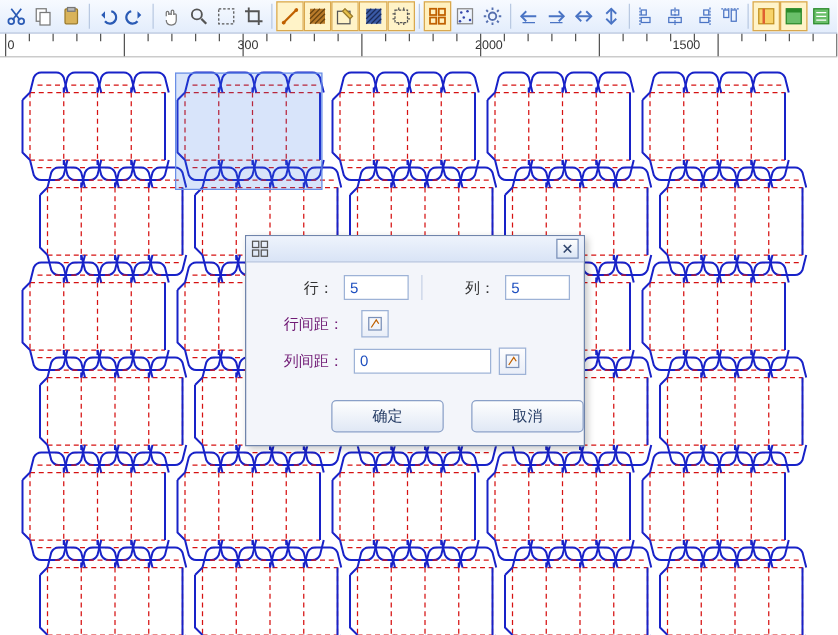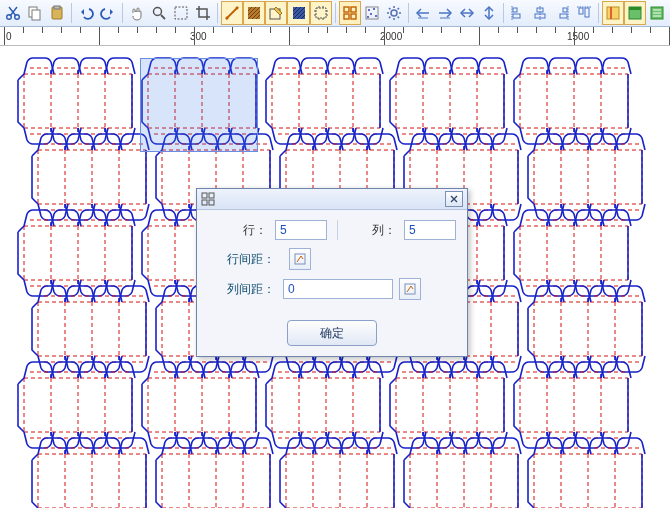--- a/index.html
+++ b/index.html
@@ -16,25 +16,25 @@
 .canvas{position:absolute;inset:0;background:#fff}
 .sel-rect{position:absolute;background:rgba(60,120,230,0.20);border:1px solid #6a8ee6}
 .dialog{position:absolute;left:196px;top:142px;width:270px;background:#f3f5fa;border:1px solid #6f84ab;box-shadow:2px 2px 6px rgba(0,0,0,.25);font-size:12px}
 .dlg-title{height:20px;background:linear-gradient(#eef3fc,#d9e4f6);border-bottom:1px solid #b5c4de;display:flex;align-items:center;justify-content:space-between;padding:0 4px}
 .dlg-title .grid-ico{width:14px;height:14px}
 .dlg-close{width:16px;height:14px;border:1px solid #7a90b8;background:linear-gradient(#fefefe,#dce6f5);display:flex;align-items:center;justify-content:center;cursor:pointer;font-size:10px;color:#33486f}
 .dlg-body{padding:10px 10px 6px}
 .row{display:flex;align-items:center;margin-bottom:8px}
 .cell{display:flex;align-items:center}
 .lbl1{width:60px;text-align:right;color:#333;padding-right:8px}
-.lbl2{width:68px;text-align:right;color:#0c4a6e;padding-right:8px}
+.lbl2{width:68px;text-align:right;color:#701a75;padding-right:8px}
 .inp-s{width:42px;height:18px;border:1px solid #9db2d6;background:#fff;padding:0 4px;color:#1e4fbf;font-size:12px}
 .inp-m{width:100px;height:18px;border:1px solid #9db2d6;background:#fff;padding:0 4px;color:#1e4fbf;font-size:12px}
 .pickbtn{width:20px;height:20px;border:1px solid #9db2d6;background:linear-gradient(#fdfdfe,#e9eef8);margin-left:6px;display:flex;align-items:center;justify-content:center;cursor:pointer}
-.dlg-btns{display:flex;gap:22px;justify-content:center;padding:6px 0 10px}
+.dlg-btns{display:flex;gap:22px;justify-content:flex-end;padding:6px 0 10px}
 .dbtn{width:88px;height:24px;border:1px solid #8aa0c8;border-radius:4px;background:linear-gradient(#fefefe,#e0e8f5);cursor:pointer;display:flex;align-items:center;justify-content:center;color:#233a63}
 .vline{width:1px;background:#c7d2e6;align-self:stretch;margin:0 10px}
 svg.ico{width:16px;height:16px}
 </style>
 </head>
 <body>
 
 <div class="toolbar">
   <div class="tbtn">
       <svg class="ico" viewBox="0 0 16 16">
@@ -221,21 +221,21 @@
         <rect x="2" y="2" width="12" height="12" fill="#6abf6a" stroke="#2a8a2a"></rect>
         <path d="M4 5h8M4 8h8M4 11h8" stroke="#fff"></path>
       </svg>
     </div>
 </div>
 
 <div class="ruler-h">
   <span class="lbl" style="left:6px">0</span>
   <span class="lbl" style="left:190px">300</span>
   <span class="lbl" style="left:380px">2000</span>
-  <span class="lbl" style="left:567px">1500</span>
+  <span class="lbl" style="left:538px">1500</span>
 <div class="tick big" style="left: 4px;"></div>
     <div class="tick" style="left: 23px;"></div>
     <div class="tick" style="left: 42px;"></div>
     <div class="tick" style="left: 61px;"></div>
     <div class="tick" style="left: 80px;"></div>
     <div class="tick big" style="left: 99px;"></div>
     <div class="tick" style="left: 118px;"></div>
     <div class="tick" style="left: 137px;"></div>
     <div class="tick" style="left: 156px;"></div>
     <div class="tick" style="left: 175px;"></div>
@@ -376,15 +376,16 @@
         <div class="pickbtn">
             <svg width="12" height="12" viewBox="0 0 12 12">
               <rect x="1" y="1" width="10" height="10" fill="none" stroke="#7a90b8"></rect>
               <path d="M3 9l4-6 2 3" fill="none" stroke="#c06000"></path>
             </svg>
           </div>
       </div>
     </div>
     <div class="dlg-btns">
       <div class="dbtn">确定</div>
+      <div class="dbtn">取消</div>
     </div>
   </div>
 </div>
 
 </body></html>

